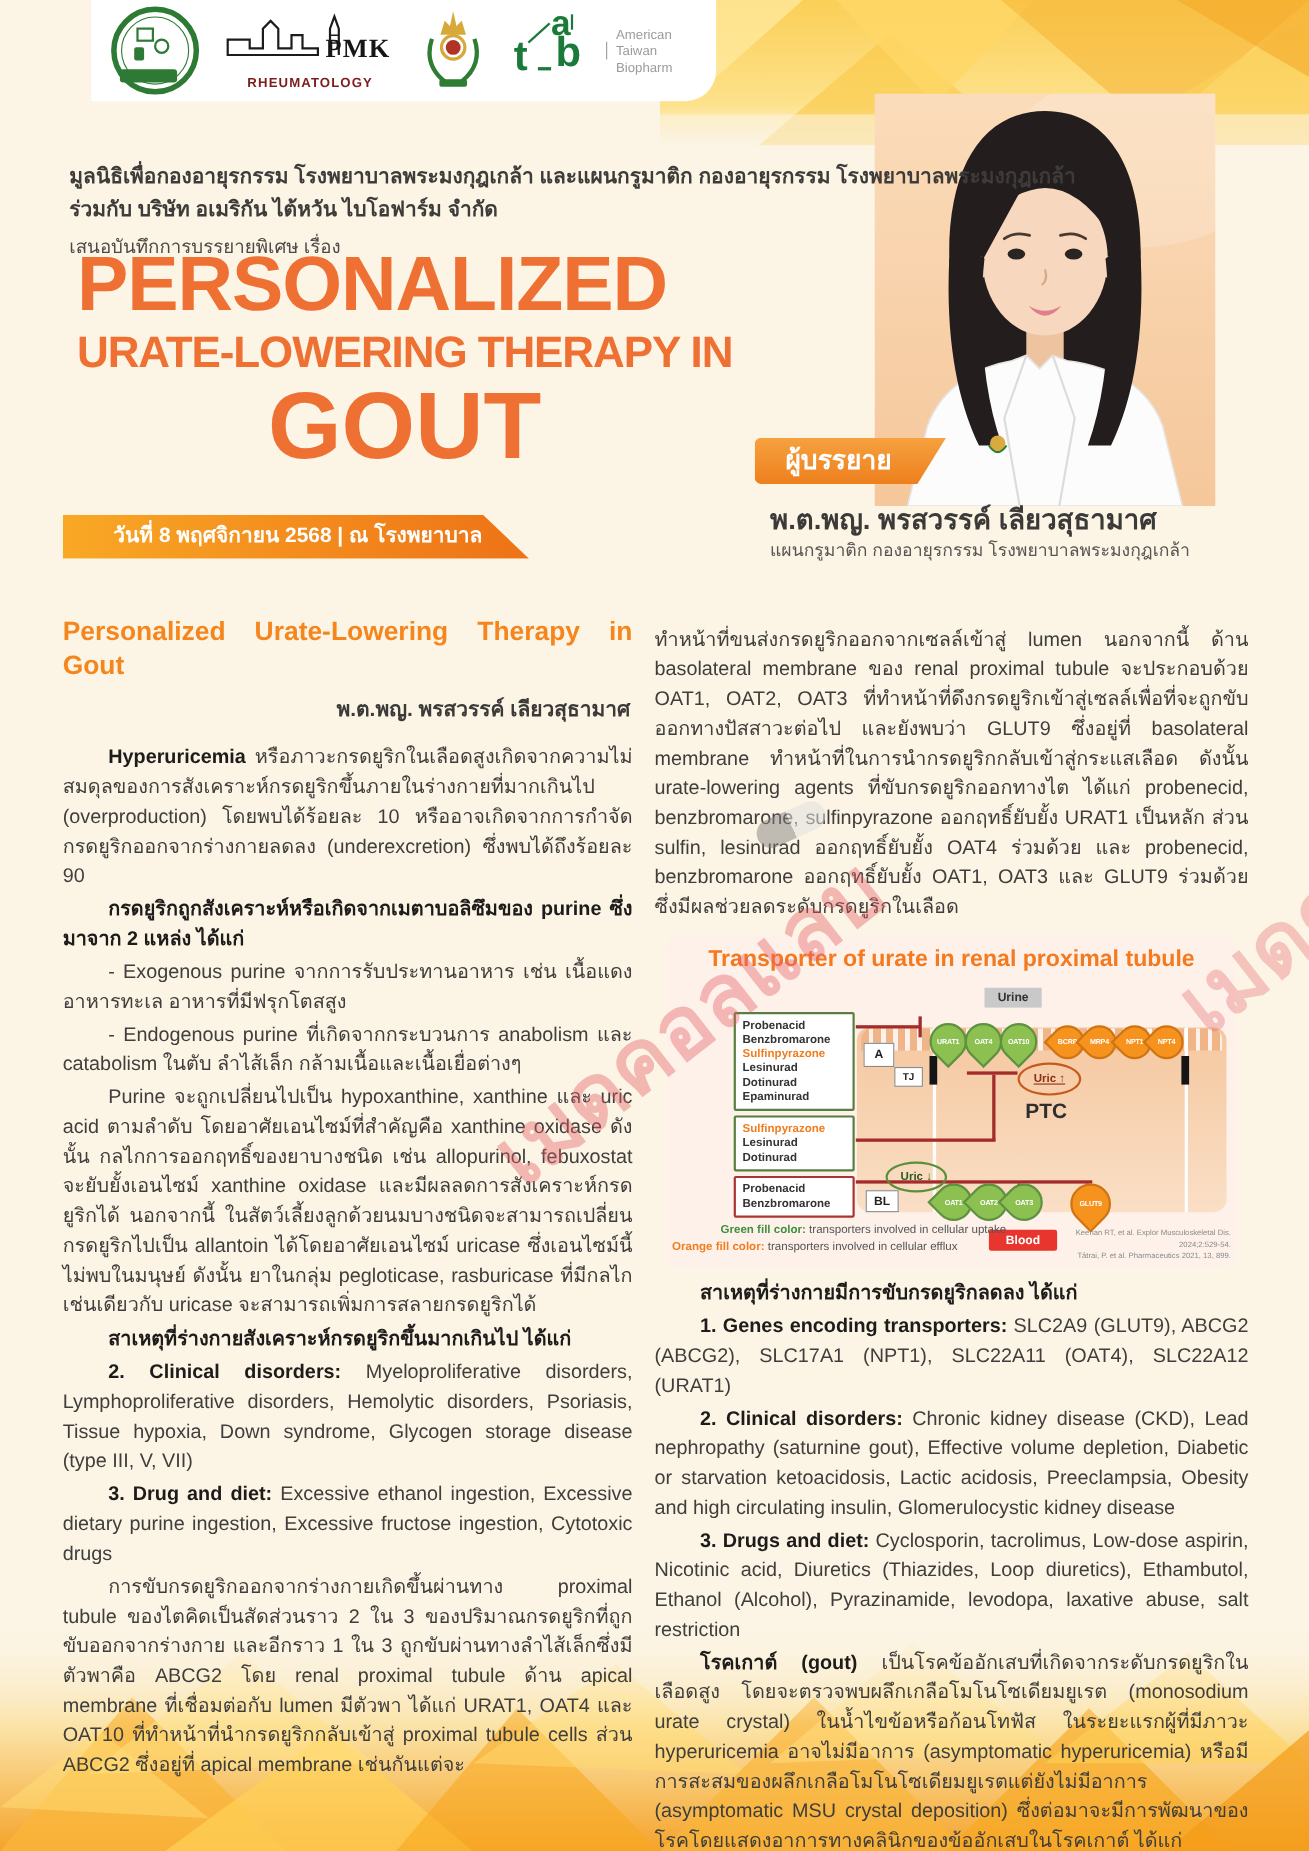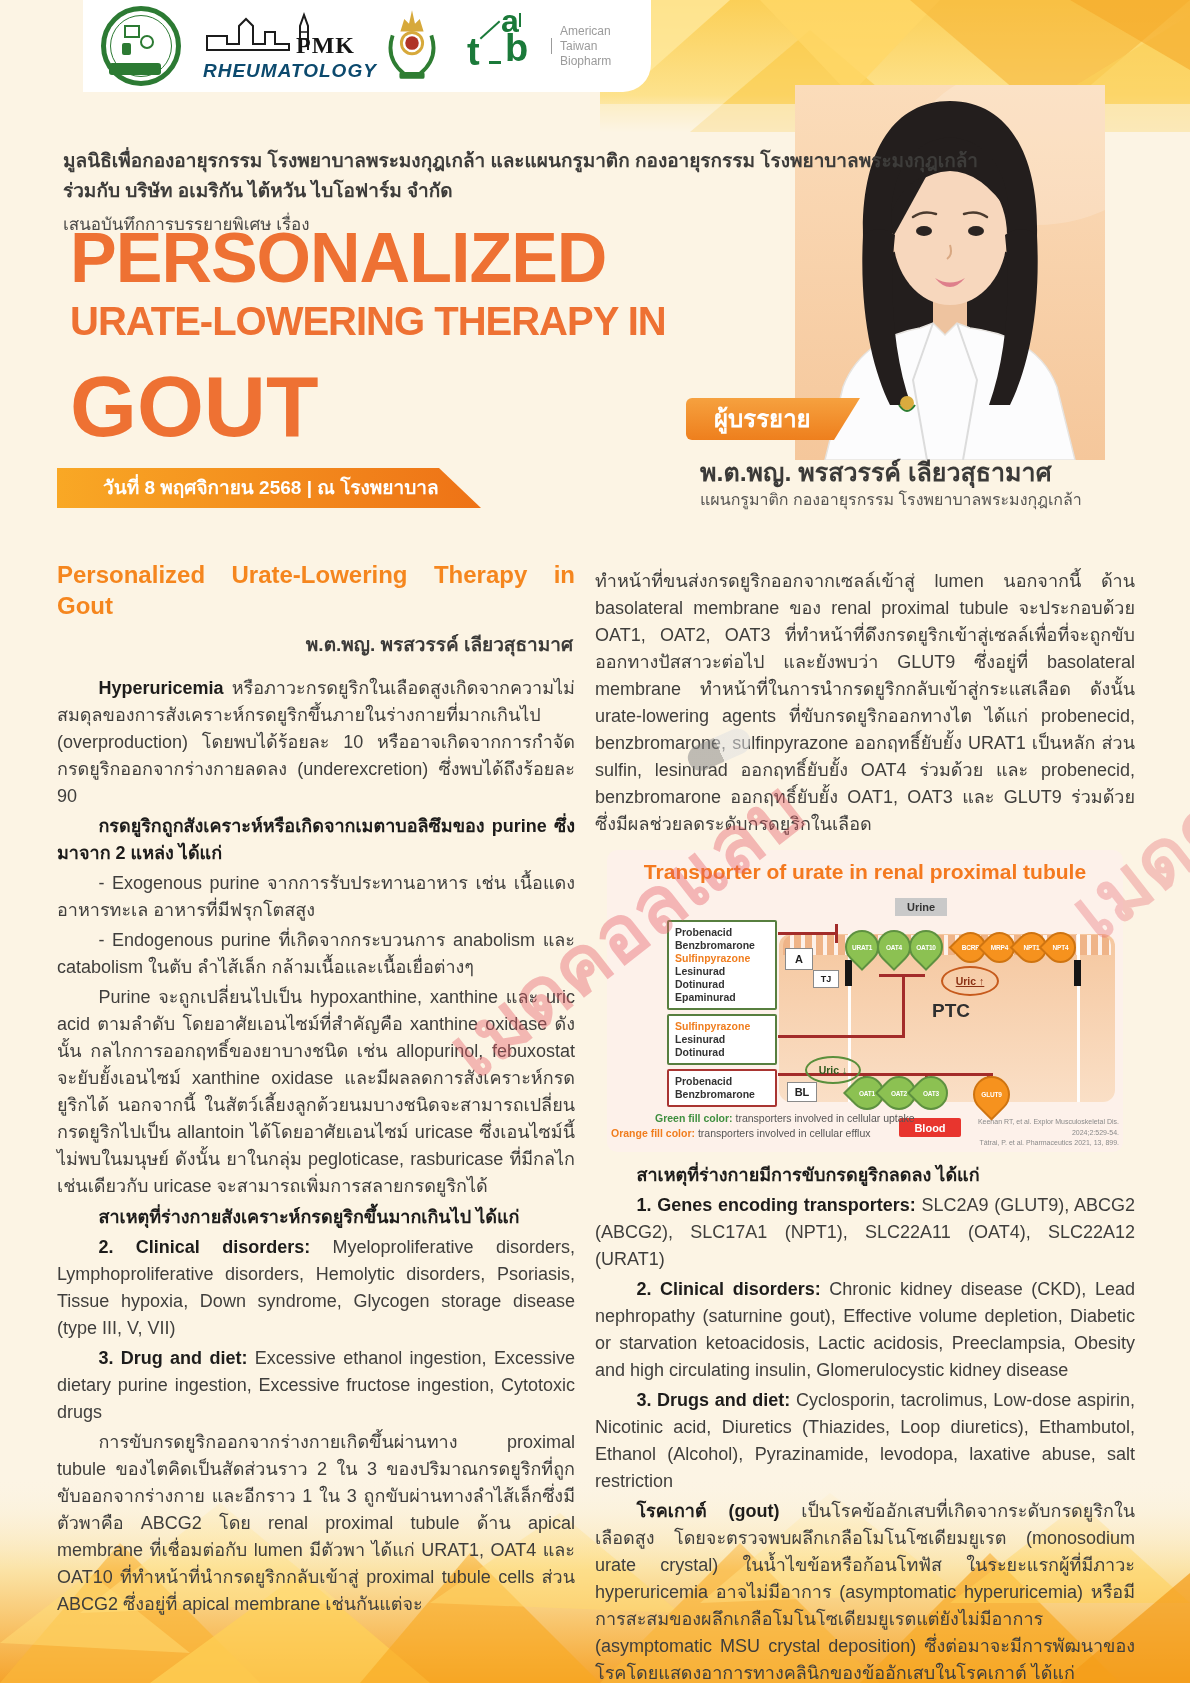--- a/index.html
+++ b/index.html
@@ -15,42 +15,42 @@
     border-radius:0 0 28px 0;z-index:3;display:flex;align-items:center;gap:22px;padding:6px 14px 6px 18px;box-sizing:border-box;}
   .seal{width:70px;height:70px;border-radius:50%;border:5px solid #2c7a33;background:#fff;position:relative;flex:0 0 auto;}
   .seal .inner{position:absolute;inset:4px;border:1.5px solid #2c7a33;border-radius:50%;}
   .seal .p1{position:absolute;left:18px;top:14px;width:12px;height:9px;border:2px solid #2c7a33;background:#fff;}
   .seal .p2{position:absolute;left:34px;top:24px;width:10px;height:10px;border-radius:50%;border:2.5px solid #2c7a33;}
   .seal .p3{position:absolute;left:16px;top:32px;width:9px;height:12px;background:#2c7a33;border-radius:2px;}
   .seal .ribbon{position:absolute;left:3px;bottom:6px;width:52px;height:12px;background:#2c7a33;border-radius:3px;}
   .logo-pmk{position:relative;width:158px;height:76px;flex:0 0 auto;}
   .logo-pmk svg{position:absolute;left:0;top:4px;}
   .pmk-word{position:absolute;right:6px;top:24px;font-family:"Liberation Serif",serif;font-weight:bold;font-size:24px;color:#161616;letter-spacing:1px;}
-  .pmk-sub{position:absolute;left:0;bottom:2px;width:100%;text-align:center;font-style:italic;font-weight:bold;font-size:19px;letter-spacing:1px;color:#0c4a6e;}
+  .pmk-sub{position:absolute;left:0;bottom:2px;width:100%;text-align:center;font-weight:bold;font-size:12px;letter-spacing:1px;color:#7f1d1d;}
   .logo-emblem{width:58px;height:76px;flex:0 0 auto;}
   .logo-atb{display:flex;align-items:center;gap:10px;flex:0 0 auto;}
   .atb-g{position:relative;width:78px;height:74px;color:#1b7a3a;font-weight:bold;}
   .atb-g .ga{position:absolute;left:38px;top:-6px;font-size:32px;}
   .atb-g .gt{position:absolute;left:4px;top:22px;font-size:38px;}
   .atb-g .gb{position:absolute;left:42px;top:18px;font-size:38px;}
   .atb-g .gslash{position:absolute;left:14px;top:20px;width:26px;height:2px;background:#1b7a3a;transform:rotate(-42deg);}
   .atb-g .gbar{position:absolute;left:56px;top:4px;width:2px;height:14px;background:#1b7a3a;}
   .atb-g .gdash{position:absolute;left:26px;top:52px;width:12px;height:3px;background:#1b7a3a;}
   .atb-name{position:relative;color:#9b9b9b;font-size:12px;line-height:1.25;padding-left:9px;}
   .atb-name::before{content:"";position:absolute;left:0;top:14px;width:1px;height:16px;background:#9b9b9b;}
 
   
   .org-block{position:absolute;left:63px;top:116px;z-index:5;white-space:nowrap;margin-top:30px;}
   .org-l1,.org-l2{font-weight:bold;font-size:19px;color:#3d3c3a;line-height:1.6;}
   .org-l3{font-size:17px;color:#4a4947;margin-top:3px;}
 
   .main-title{position:absolute;left:70px;top:222px;z-index:5;color:#ee7133;font-weight:bold;}
   .mt1{font-size:70px;letter-spacing:-1px;line-height:1.04;}
   .mt2{font-size:40px;letter-spacing:-1px;line-height:1.1;margin-top:4px;}
-  .mt3{font-size:86px;letter-spacing:0;line-height:1.0;margin-top:20px;}
+  .mt3{font-size:86px;letter-spacing:0;line-height:1.0;margin-top:1px;text-align:center;}
 
   .date-bar{position:absolute;left:57px;top:468px;width:424px;height:40px;z-index:5;
     background:linear-gradient(90deg,#f9a825,#ee7216);
     clip-path:polygon(0 0,calc(100% - 42px) 0,100% 100%,0 100%);
     color:#fff;font-weight:bold;font-size:19px;line-height:40px;padding-left:46px;box-sizing:border-box;}
 
   
   .photo{position:absolute;left:795px;top:85px;width:310px;height:375px;z-index:4;}
   .speaker-badge{position:absolute;left:686px;top:398px;width:174px;height:42px;z-index:6;
     background:linear-gradient(180deg,#f6a13f,#ee7f1d);border-radius:6px 0 0 6px;
@@ -336,21 +336,21 @@
         <div class="dgx pin up orange" style="left:377px;top:42px;width:27px;height:27px;">
             <span class="pl">MRP4</span>
           </div>
         <div class="dgx pin up orange" style="left:409px;top:42px;width:27px;height:27px;">
             <span class="pl">NPT1</span>
           </div>
         <div class="dgx pin up orange" style="left:438px;top:42px;width:27px;height:27px;">
             <span class="pl">NPT4</span>
           </div>
 
-        <div class="dgx uric up" style="left:334px;top:76px;text-decoration:underline;">Uric ↑</div>
+        <div class="dgx uric up" style="left:318px;top:76px;text-decoration:underline;">Uric ↑</div>
         <div class="dgx uric down" style="left:198px;top:166px;">Uric ↓</div>
 
         <div class="dgx pin up green" style="left:243px;top:186px;">
             <span class="pl">OAT1</span>
           </div>
         <div class="dgx pin up green" style="left:275px;top:186px;">
             <span class="pl">OAT2</span>
           </div>
         <div class="dgx pin up green" style="left:307px;top:186px;">
             <span class="pl">OAT3</span>

